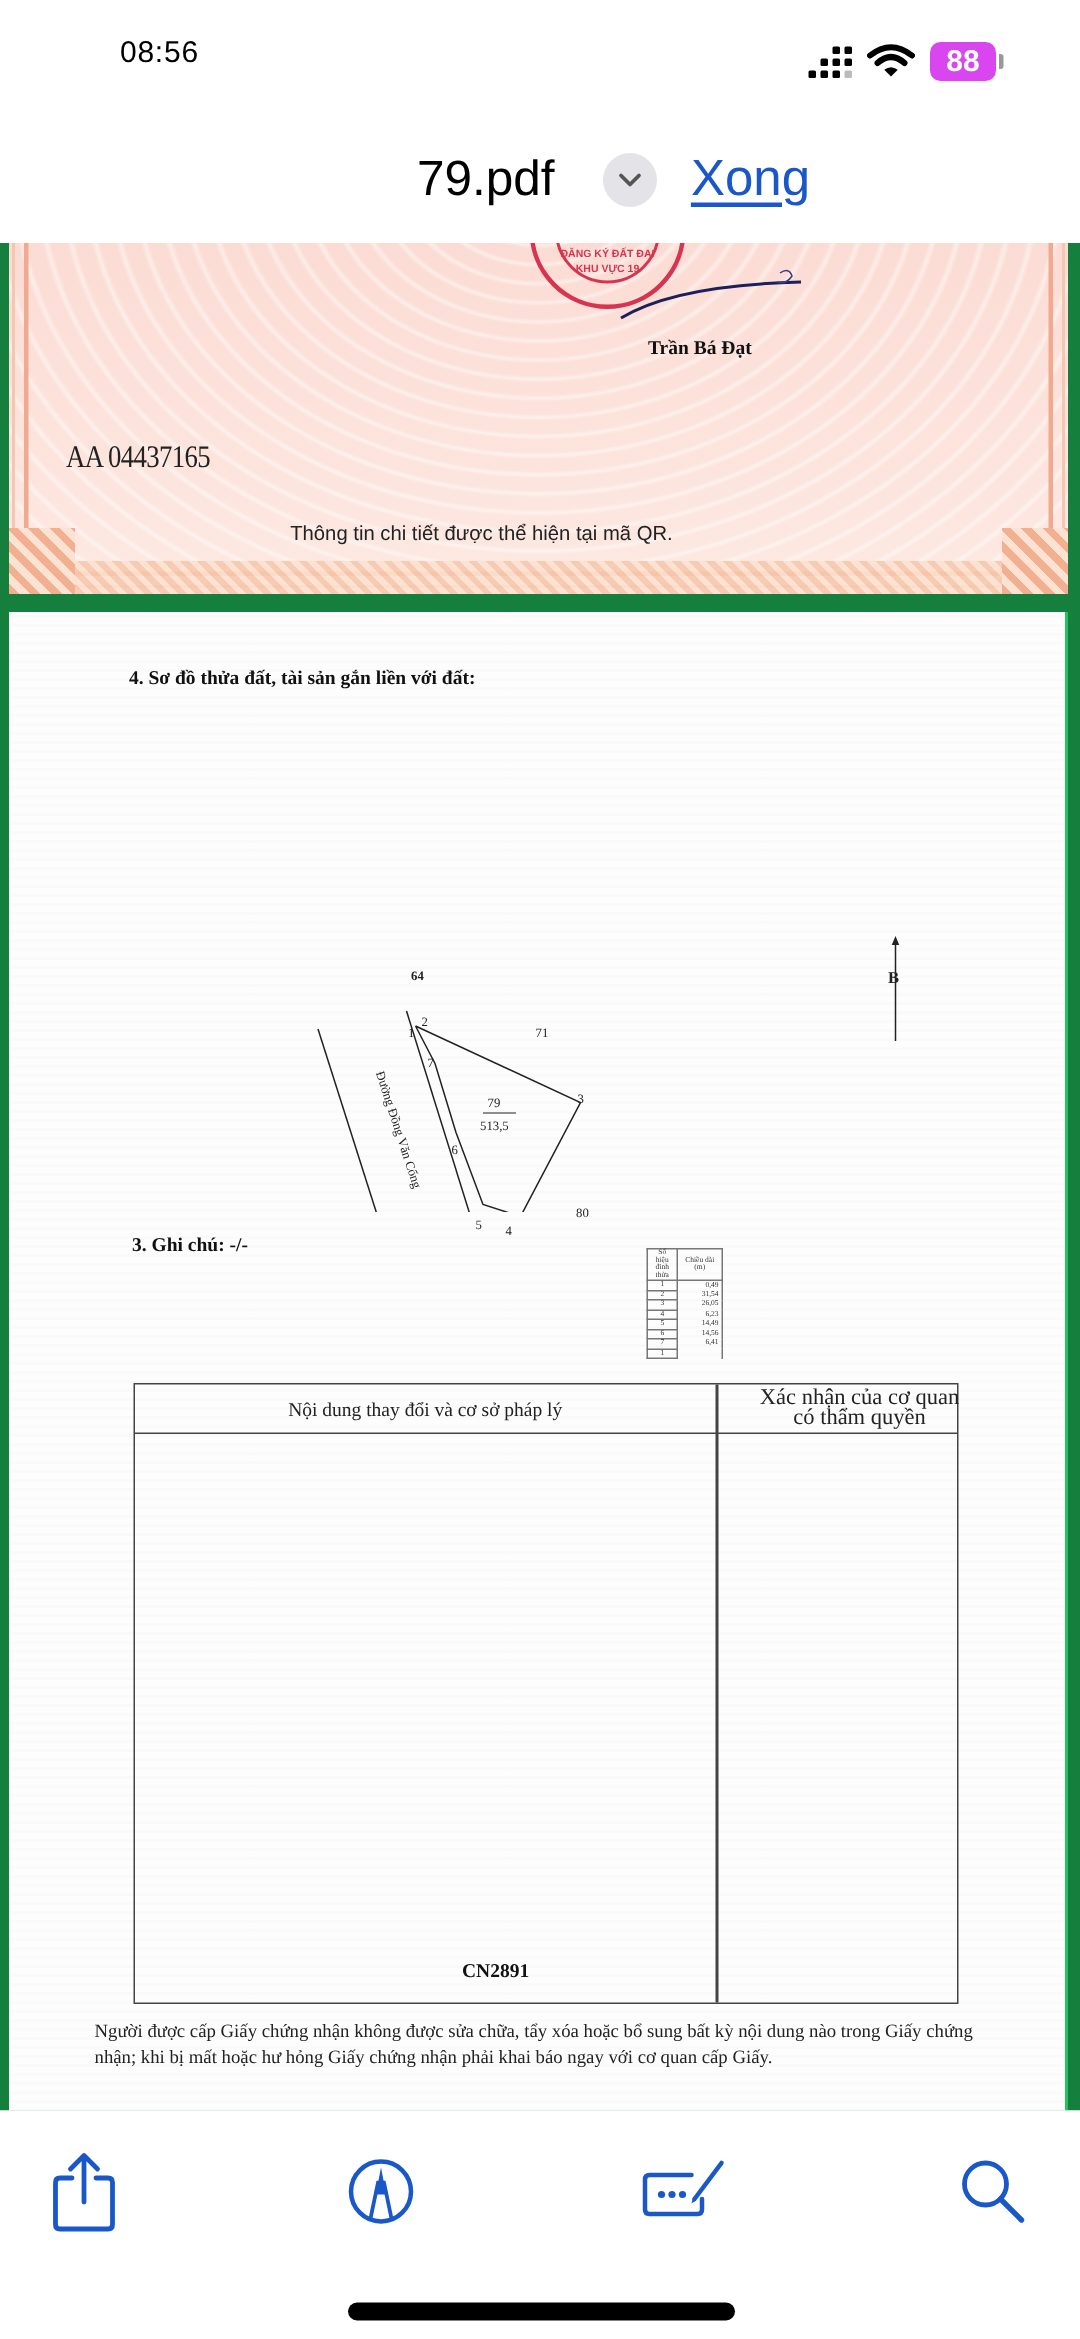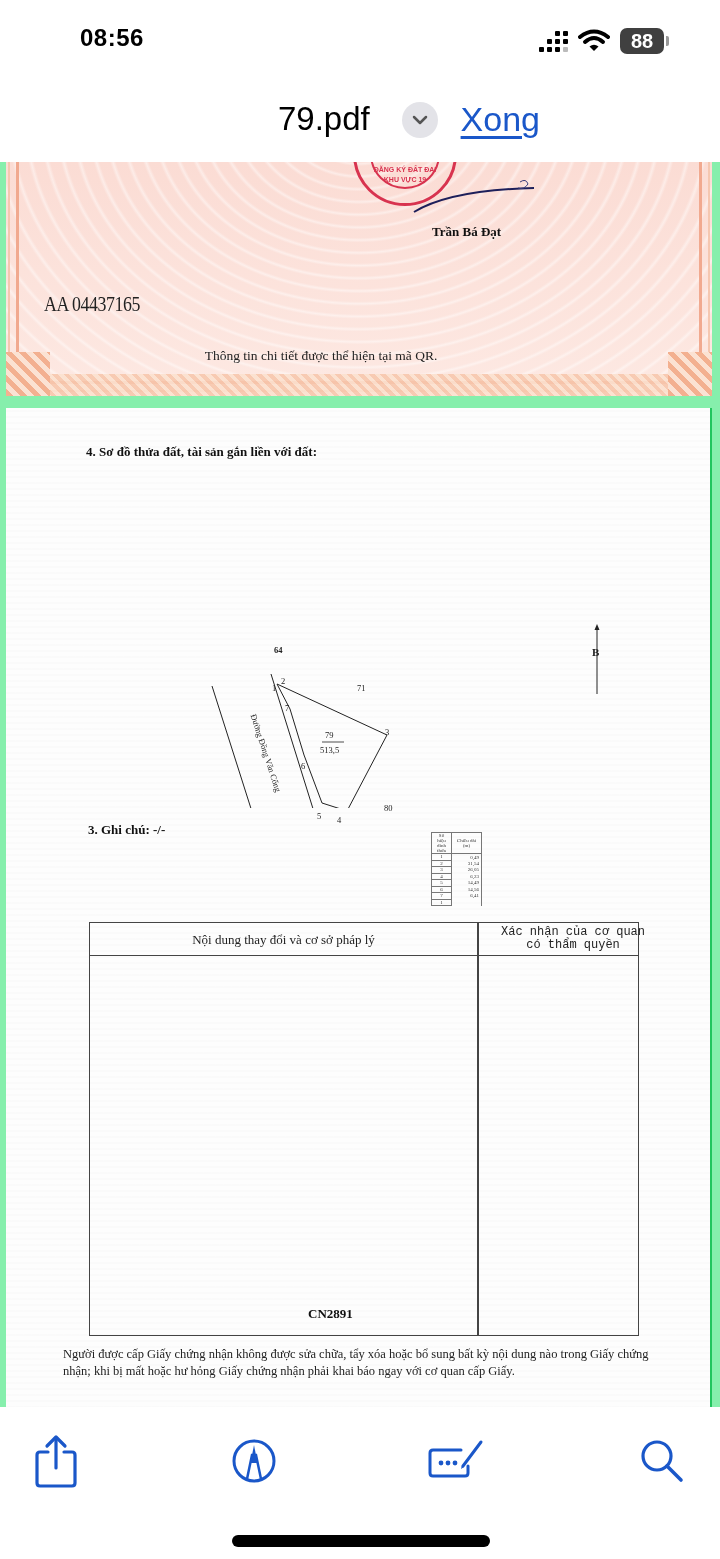--- a/index.html
+++ b/index.html
@@ -1,57 +1,57 @@
 <!DOCTYPE html>
 <html><head>
 <meta charset="utf-8">
 <style>
   * { box-sizing: border-box; margin: 0; padding: 0; }
   html, body { width: 720px; height: 1559px; overflow: hidden; background: #ffffff; }
   body { position: relative; font-family: "Liberation Sans", sans-serif; }
 
   
   .status-bar { position: absolute; top: 0; left: 0; width: 720px; height: 80px; }
-  .status-time { position: absolute; left: 80px; top: 24px; font-size: 24px; font-weight: 700; color: #000; letter-spacing: 0.5px; }
+  .status-time { position: absolute; left: 80px; top: 24px; font-size: 20px; font-weight: 400; color: #000; letter-spacing: 0.5px; }
   .status-icons { position: absolute; right: 56px; top: 28px; display: flex; align-items: center; gap: 10px; }
   .signal { display: flex; flex-direction: column; gap: 3px; }
   .signal-row { display: flex; gap: 3px; }
   .dot { width: 5px; height: 5px; background: #000; border-radius: 1px; }
   .dot.dim { background: #bbb; }
-  .battery { position: relative; width: 44px; height: 26px; background: #404040; border-radius: 7px; color: #fff; font-size: 20px; font-weight: 700; text-align: center; line-height: 26px; }
+  .battery { position: relative; width: 44px; height: 26px; background: #d946ef; border-radius: 7px; color: #fff; font-size: 20px; font-weight: 700; text-align: center; line-height: 26px; }
   .battery::after { content: ""; position: absolute; right: -5px; top: 8px; width: 3px; height: 10px; background: #999; border-radius: 0 2px 2px 0; }
 
   
   .nav-bar { position: absolute; top: 80px; left: 0; width: 720px; height: 82px; background: #fff; }
   .nav-title-wrap { position: absolute; top: 18px; left: 0; width: 572px; height: 48px; }
   .doc-title { position: absolute; left: 278px; top: 2px; font-size: 33px; color: #000; }
   .title-chevron { position: absolute; left: 402px; top: 4px; width: 36px; height: 36px; border-radius: 50%; background: #e3e3e8; display: flex; align-items: center; justify-content: center; }
   .done-btn { position: absolute; right: 32px; top: 2px; font-size: 34px; color: #1a57c9; text-decoration: underline; text-underline-offset: 5px; cursor: pointer; }
 
   
-  .viewport { position: absolute; top: 162px; left: 0; width: 720px; height: 1245px; background: #86efac; overflow: hidden; }
+  .viewport { position: absolute; top: 162px; left: 0; width: 720px; height: 1245px; background: #15803d; overflow: hidden; }
 
   
   .page1 { position: absolute; left: 6px; top: 0; width: 706px; height: 234px; background: #fbe4de; overflow: hidden; }
   .page1-bg { position: absolute; inset: 0;
     background:
       repeating-radial-gradient(ellipse at 50% -20%, rgba(255,255,255,0.0) 0px, rgba(255,255,255,0.0) 10px, rgba(255,255,255,0.45) 13px, rgba(255,255,255,0.0) 16px),
       linear-gradient(#fbdcd4, #fde9e3); }
   .page1-border { position: absolute; left: 10px; top: -4px; right: 10px; bottom: 12px; border: 3px solid #f1a98f; border-top: none; }
   .page1-border2 { position: absolute; left: 2px; top: -4px; right: 2px; bottom: 4px; border: 2px solid #f5c7b0; border-top: none; }
   .page1-band { position: absolute; left: 0; right: 0; bottom: 0; height: 22px; background: repeating-linear-gradient(45deg, #f7c7ad 0 4px, #fbe1cf 4px 8px); opacity: 0.9; }
   .corner { position: absolute; bottom: 0; width: 44px; height: 44px; background: repeating-linear-gradient(45deg, #f3b090 0 5px, #fbe2d3 5px 10px); }
   .corner.left { left: 0; } .corner.right { right: 0; }
 
   .stamp { position: absolute; left: 347px; top: -60px; width: 104px; height: 104px; border-radius: 50%; border: 3px solid #d8334f; }
   .stamp-inner { position: absolute; left: 14px; top: 14px; width: 70px; height: 70px; border-radius: 50%; border: 2px solid #d8334f; }
   .signature { position: absolute; left: 404px; top: 14px; width: 130px; height: 40px; }
   .signer-name { position: absolute; left: 426px; top: 62px; font-family: "Liberation Serif", serif; font-weight: 700; font-size: 13px; color: #111; }
   .serial { position: absolute; left: 38px; top: 130px; font-family: "Liberation Serif", serif; font-size: 21px; color: #222; letter-spacing: -0.5px; transform: scaleX(0.85); transform-origin: left; }
-  .qr-note { position: absolute; left: 0; width: 630px; top: 186px; text-align: center; font-family: Liberation Serif, serif; font-size: 13.5px; color: #222; }
+  .qr-note { position: absolute; left: 0; width: 630px; top: 186px; text-align: center; font-family: Liberation Sans, sans-serif; font-size: 13.5px; color: #222; }
 
   
   .page2 { position: absolute; left: 6px; top: 246px; width: 706px; height: 1000px; background: #fdfdfd; border-right: 2px solid #22c55e; }
   .page2-bg { position: absolute; inset: 0; background: repeating-linear-gradient(0deg, rgba(0,0,0,0.012) 0 2px, rgba(0,0,0,0) 2px 6px); }
   .sec-title { position: absolute; font-family: "Liberation Serif", serif; font-weight: 700; color: #111; }
   .sec4 { left: 80px; top: 36px; font-size: 13px; }
   .sec5 { left: 82px; top: 414px; font-size: 13px; }
   .sec6 { left: 82px; top: 458px; font-size: 14px; }
 
   .diagram { position: absolute; left: 0; top: 0; width: 706px; height: 400px; }
@@ -63,21 +63,21 @@
   .coord-table td, .coord-table th { border: 1px solid #777; padding: 0 2px; }
   .coord-table th { font-weight: 400; height: 12px; text-align: center; width: 20px; line-height: 5px; }
   .coord-table th.len { width: 30px; }
   .coord-table td.id { text-align: center; height: 6.5px; }
   .coord-table td.len { text-align: right; border-top: none; border-bottom: none; }
 
   .changes-table { position: absolute; left: 83px; top: 474px; width: 550px; height: 414px; border: 1.5px solid #444; margin-top: 40px; }
   .changes-head { position: absolute; left: 0; top: 0; width: 100%; height: 33px; border-bottom: 1.5px solid #444; }
   .col-divider { position: absolute; left: 387px; top: 0; bottom: 0; width: 1.5px; background: #444; }
   .head-left { position: absolute; left: 0; top: 0; width: 387px; height: 33px; display: flex; align-items: center; justify-content: center; font-family: "Liberation Serif", serif; font-size: 13px; color: #222; }
-  .head-right { position: absolute; left: 389px; top: 1px; width: 188px; height: 33px; text-align: center; font-family: Liberation Mono, monospace; font-size: 12px; color: #222; line-height: 13px; padding-top: 2px; }
+  .head-right { position: absolute; left: 389px; top: 1px; width: 188px; height: 33px; text-align: center; font-family: Liberation Serif, serif; font-size: 15px; color: #222; line-height: 13px; padding-top: 2px; }
 
   .register-line { position: absolute; left: 57px; top: 904px; font-family: "Liberation Serif", serif; font-size: 16px; color: #222; }
   .register-dots { letter-spacing: 0; }
   .register-number { position: absolute; left: 302px; top: 898px; font-family: "Liberation Serif", serif; font-size: 13px; font-weight: 700; color: #111; }
   .warning { position: absolute; left: 57px; top: 938px; width: 610px; font-family: "Liberation Serif", serif; font-size: 12.5px; line-height: 17px; color: #222; }
 
   
   .toolbar { position: absolute; top: 1407px; left: 0; width: 720px; height: 152px; background: #fff; }
   .tool { position: absolute; top: 26px; width: 56px; height: 56px; display: flex; align-items: center; justify-content: center; cursor: pointer; }
   .home-indicator { position: absolute; left: 232px; top: 128px; width: 258px; height: 12px; border-radius: 6px; background: #000; }

